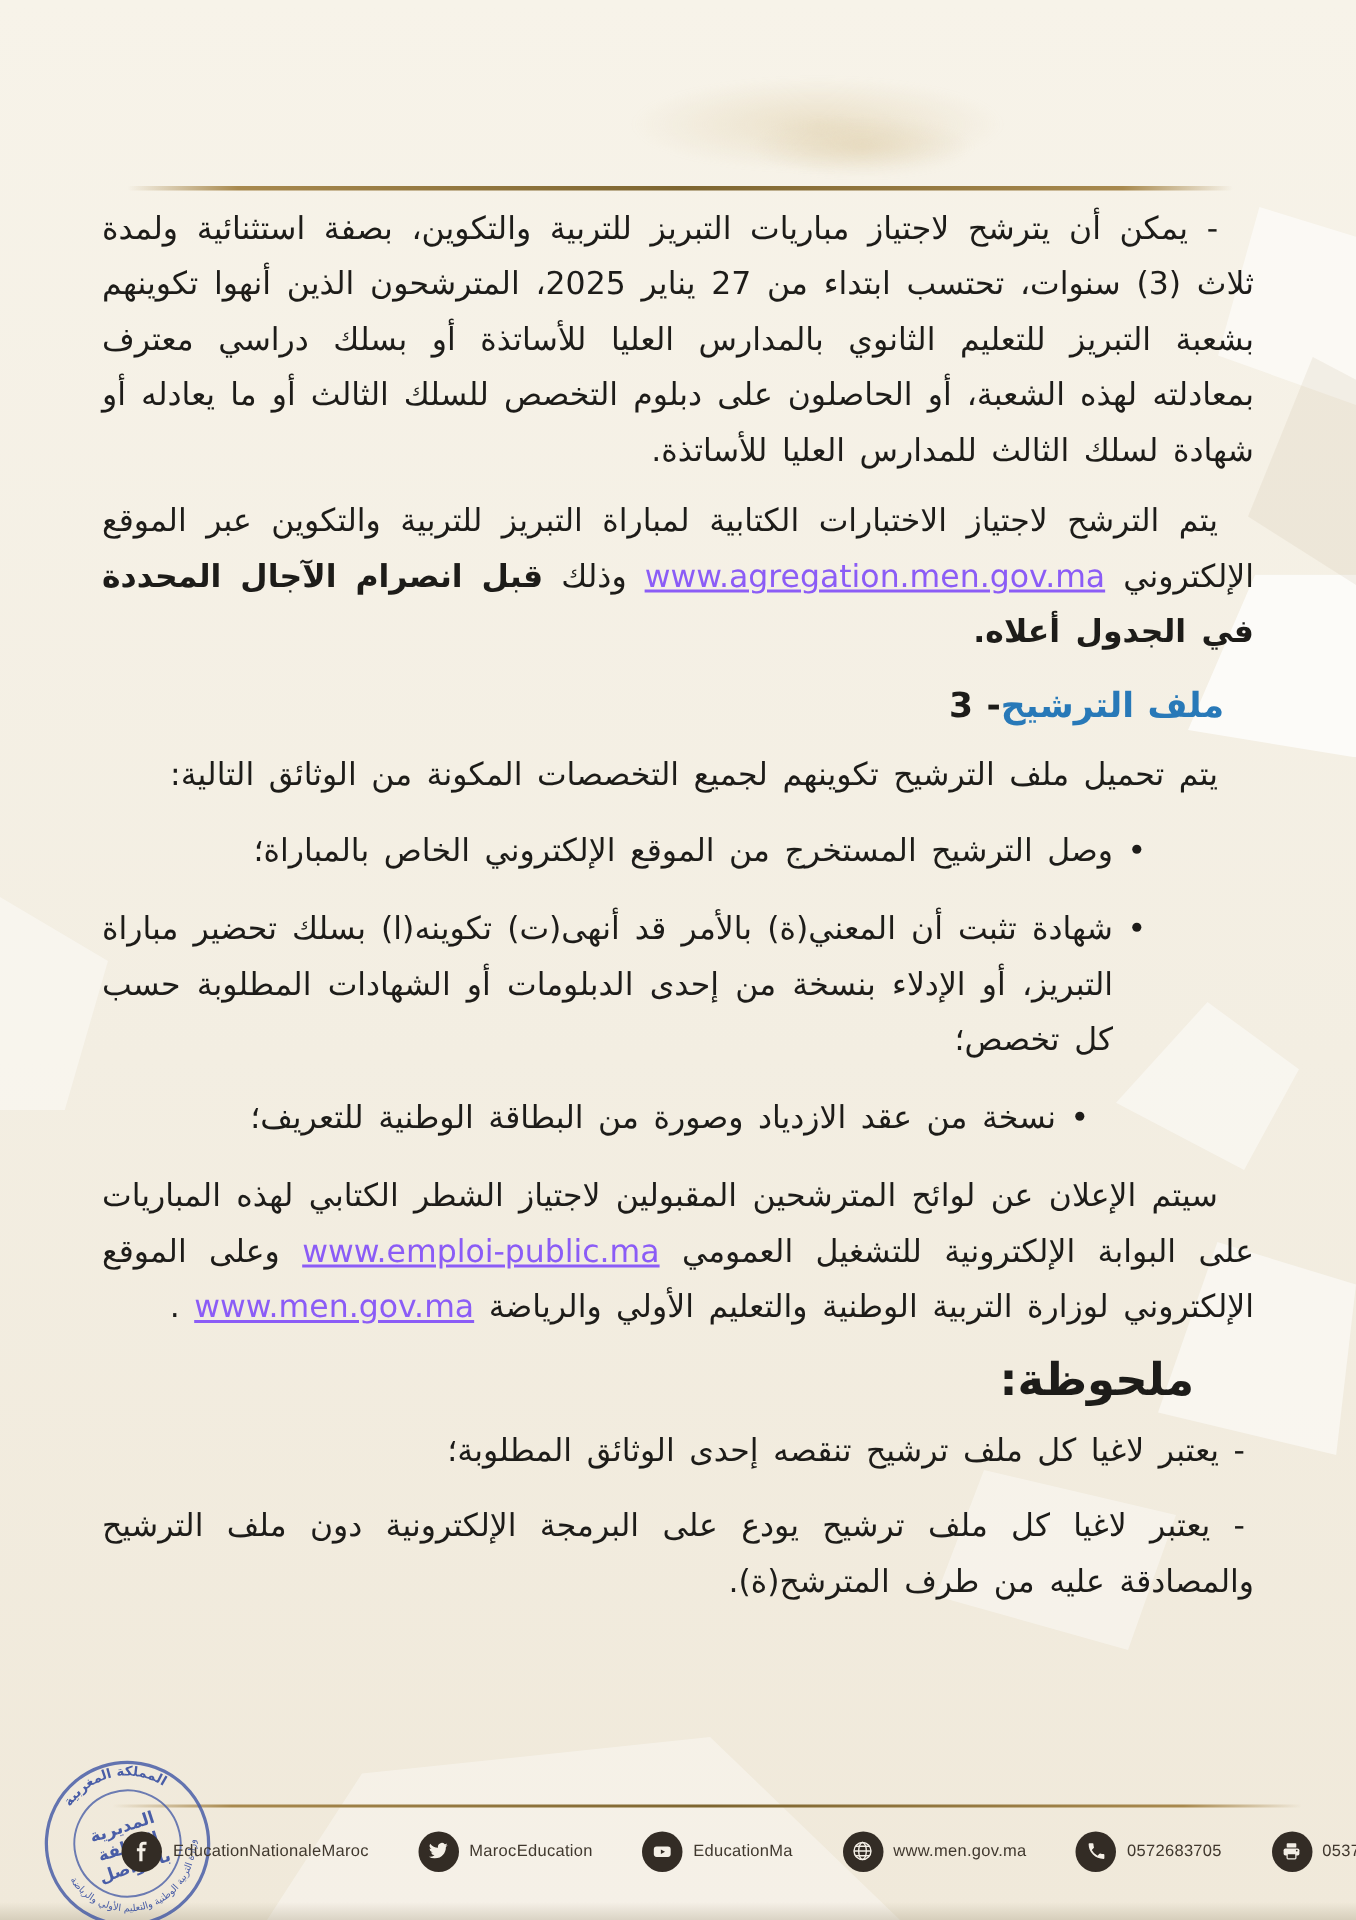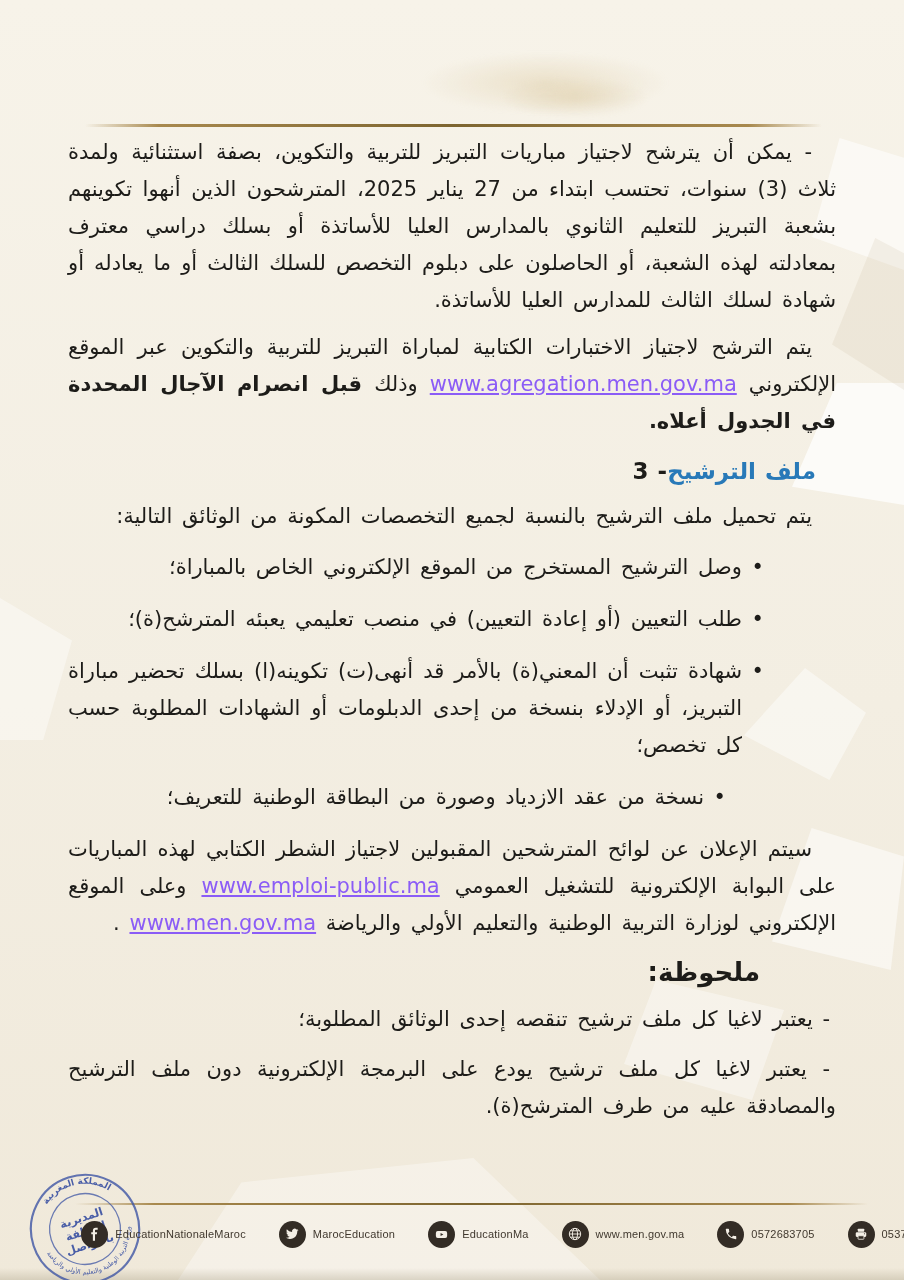--- a/index.html
+++ b/index.html
@@ -40,21 +40,21 @@
     font-weight:bold;font-size:23px;line-height:30px;word-spacing:1px;
   }
   .sec-num{color:#1d1c19;}
   .sec-title{color:#2879b8;}
   a.doclink{color:#8b5cf6;text-decoration:underline;cursor:pointer;}
   .bold{font-weight:bold;}
   ul.doc-list{list-style:none;margin:14px 0 6px 0;padding:0 72px 0 0;}
   ul.doc-list li{position:relative;margin:0 0 15px 0;padding-right:22px;}
   ul.doc-list li::before{content:"•";position:absolute;right:0;top:0;font-size:21px;}
   ul.doc-list li.extra-indent{margin-right:38px;}
-  .note-heading{font-weight:bold;font-size:26px;margin:12px 76px 10px 0;text-align:right;}
+  .note-heading{font-weight:bold;font-size:30px;margin:12px 40px 10px 0;text-align:right;}
   .note{margin:0 0 13px 0;text-indent:6px;}
   
   .footer-row{
     position:absolute;left:150px;right:28px;top:1212px;height:44px;
     display:flex;align-items:center;justify-content:center;gap:33px;direction:ltr;
   }
   .social-item{display:flex;align-items:center;gap:7px;}
   .icon-badge{width:27px;height:27px;border-radius:50%;background:#332c25;display:flex;align-items:center;justify-content:center;flex:0 0 auto;}
   .icon-badge svg{display:block;}
   .social-label{font-family:"Liberation Sans",sans-serif;font-size:11px;color:#40382e;letter-spacing:.2px;white-space:nowrap;}
@@ -82,25 +82,24 @@
 
   <p class="para indent">- يمكن أن يترشح لاجتياز مباريات التبريز للتربية والتكوين، بصفة استثنائية ولمدة ثلاث (3) سنوات، تحتسب ابتداء من 27 يناير 2025، المترشحون الذين أنهوا تكوينهم بشعبة التبريز للتعليم الثانوي بالمدارس العليا للأساتذة أو بسلك دراسي معترف بمعادلته لهذه الشعبة، أو الحاصلون على دبلوم التخصص للسلك الثالث أو ما يعادله أو شهادة لسلك الثالث للمدارس العليا للأساتذة.</p>
 
 
   <p class="para indent"><span>يتم الترشح لاجتياز الاختبارات الكتابية لمباراة التبريز للتربية والتكوين عبر الموقع الإلكتروني </span><a class="doclink">www.agregation.men.gov.ma</a><span> وذلك </span><span class="bold">قبل انصرام الآجال المحددة في الجدول أعلاه.</span></p>
 
   <div class="sec-heading">
     <span class="sec-num">3 -</span><span class="sec-title">ملف الترشيح</span>
   </div>
 
-  <p class="para indent">يتم تحميل ملف الترشيح بالنسبة لجميع التخصصات المكونة من الوثائق التالية:</p>
+  <p class="para indent">يتم تحميل ملف الترشيح تكوينهم لجميع التخصصات المكونة من الوثائق التالية:</p>
 
   <ul class="doc-list">
     <li>وصل الترشيح المستخرج من الموقع الإلكتروني الخاص بالمباراة؛</li>
-    <li>طلب التعيين (أو إعادة التعيين) في منصب تعليمي يعبئه المترشح(ة)؛</li>
     <li>شهادة تثبت أن المعني(ة) بالأمر قد أنهى(ت) تكوينه(ا) بسلك تحضير مباراة التبريز، أو الإدلاء بنسخة من إحدى الدبلومات أو الشهادات المطلوبة حسب كل تخصص؛</li>
     <li class="extra-indent">نسخة من عقد الازدياد وصورة من البطاقة الوطنية للتعريف؛</li>
   </ul>
 
   <p class="para indent"><span>سيتم الإعلان عن لوائح المترشحين المقبولين لاجتياز الشطر الكتابي لهذه المباريات على البوابة الإلكترونية للتشغيل العمومي </span><a class="doclink">www.emploi-public.ma</a><span> وعلى الموقع الإلكتروني لوزارة التربية الوطنية والتعليم الأولي والرياضة </span><a class="doclink">www.men.gov.ma</a><span> .</span></p>
 
   <div class="note-heading">ملحوظة:</div>
 
   <p class="para note">- يعتبر لاغيا كل ملف ترشيح تنقصه إحدى الوثائق المطلوبة؛</p>
   <p class="para note">- يعتبر لاغيا كل ملف ترشيح يودع على البرمجة الإلكترونية دون ملف الترشيح والمصادقة عليه من طرف المترشح(ة).</p>

